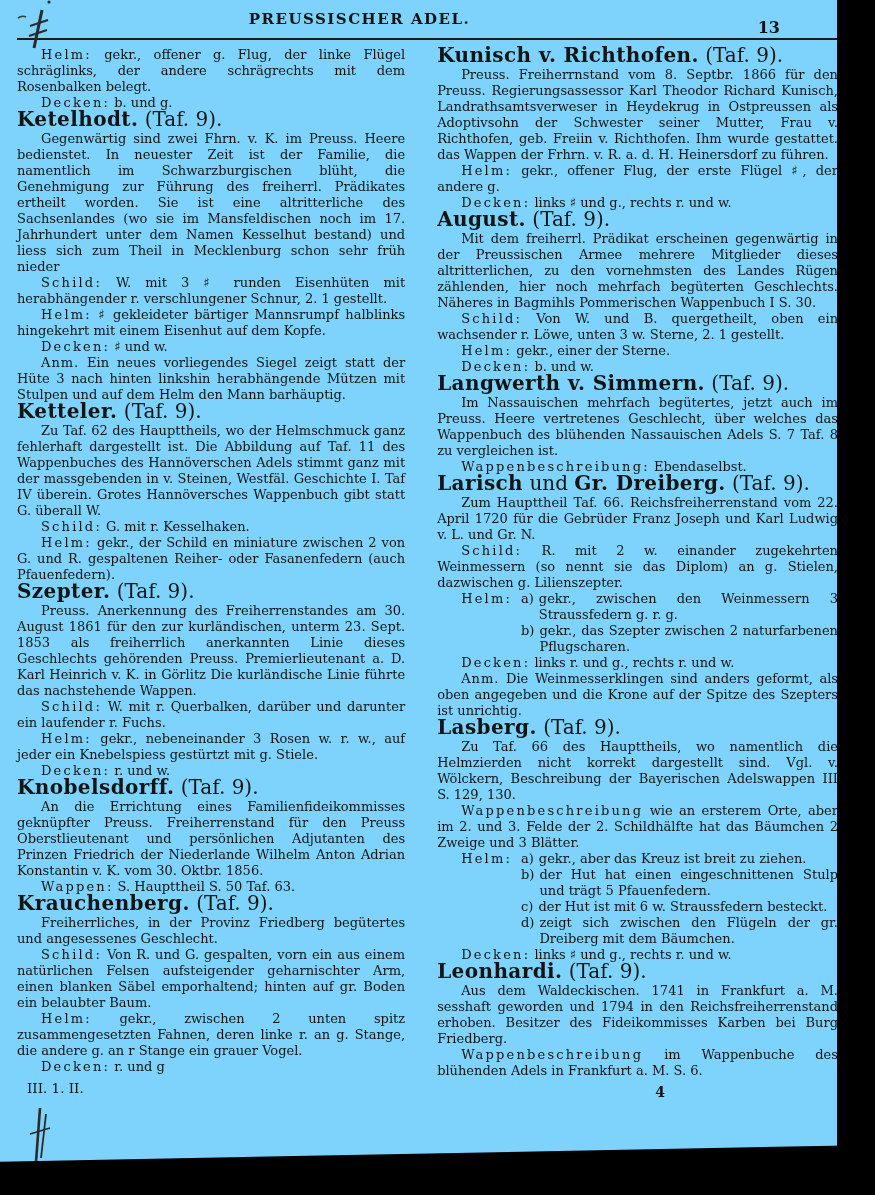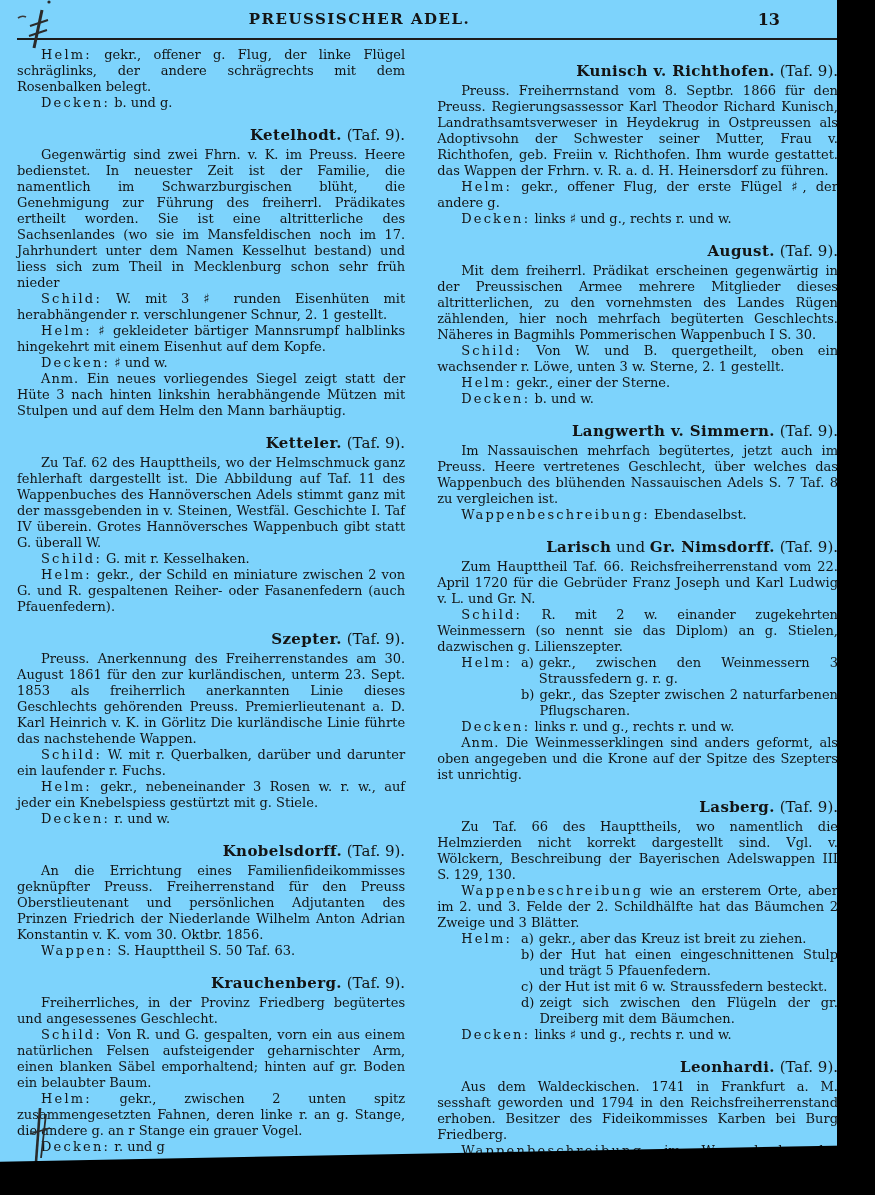--- a/index.html
+++ b/index.html
@@ -2,31 +2,31 @@
 <html><head>
 <meta charset="utf-8">
 <style>
   html,body{margin:0;padding:0;background:#000;}
   .page{position:relative;width:875px;height:1195px;background:#7dd3fc;overflow:hidden;
         font-family:"DejaVu Serif","Liberation Serif",serif;color:#141414;}
   .content{position:absolute;left:17px;top:10px;width:821px;}
   .header{position:relative;height:24px;}
   .running-title{position:absolute;left:0;right:0;text-align:center;transform:translateX(-68px);
         font-weight:bold;letter-spacing:1.5px;font-size:15px;}
-  .page-number{position:absolute;right:58px;top:0;font-weight:bold;font-size:16px;}
+  .page-number{position:absolute;right:58px;top:8px;font-weight:bold;font-size:16px;}
   .rule{border-top:2px solid #1c1c1c;margin-top:4px;}
   .columns{display:flex;gap:32px;margin-top:7px;text-align:justify;
         font-size:13px;line-height:16px;}
   .col{min-width:0;}
   .col-left{width:396px;}
   .col-right{width:409px;}
   .para{margin:0;text-indent:24px;}
   .label{letter-spacing:2.2px;}
   .label.anm{letter-spacing:1px;}
-  .heading{margin:16px 0 4px;text-align:right;text-indent:0;font-size:15px;font-weight:normal;}
+  .heading{margin:0 0 4px;text-align:left;text-indent:0;font-size:20px;font-weight:normal;}
   .heading .hb{font-weight:bold;letter-spacing:0.4px;}
   .para.list{display:flex;text-indent:0;padding-left:24px;}
   .para.list .label{flex:none;margin-right:9px;white-space:nowrap;}
   .list-body{flex:1;min-width:0;}
   .list-item{display:flex;}
   .list-item .marker{flex:none;margin-right:5px;}
   .list-item .itxt{flex:1;min-width:0;text-align:justify;}
   .sig{margin-top:5px;text-indent:0;}
   .sig-left{padding-left:10px;font-size:13.5px;}
   .sig-right{padding-left:218px;font-weight:bold;font-size:14px;}
@@ -113,21 +113,21 @@
             <p class="para"><span class="label">Schild:</span> Von W. und B. quergetheilt, oben ein wachsender r. Löwe, unten 3 w. Sterne, 2. 1 gestellt.</p>
             <p class="para"><span class="label">Helm:</span> gekr., einer der Sterne.</p>
             <p class="para"><span class="label">Decken:</span> b. und w.</p>
           </div>
           <div class="section">
             <h2 class="heading"><span class="hb">Langwerth v. Simmern.</span><span class="hr"> (Taf. 9).</span></h2>
             <p class="para">Im Nassauischen mehrfach begütertes, jetzt auch im Preuss. Heere vertretenes Geschlecht, über welches das Wappenbuch des blühenden Nassauischen Adels S. 7 Taf. 8 zu vergleichen ist.</p>
             <p class="para"><span class="label">Wappenbeschreibung:</span> Ebendaselbst.</p>
           </div>
           <div class="section">
-            <h2 class="heading"><span class="hb">Larisch</span><span class="hr"> und </span><span class="hb">Gr. Nimsdorff.</span><span class="hr"> (Taf. 9).</span></h2>
+            <h2 class="heading"><span class="hb">Larisch</span><span class="hr"> und </span><span class="hb">Gr. Dreiberg.</span><span class="hr"> (Taf. 9).</span></h2>
             <p class="para">Zum Haupttheil Taf. 66. Reichsfreiherrenstand vom 22. April 1720 für die Gebrüder Franz Joseph und Karl Ludwig v. L. und Gr. N.</p>
             <p class="para"><span class="label">Schild:</span> R. mit 2 w. einander zugekehrten Weinmessern (so nennt sie das Diplom) an g. Stielen, dazwischen g. Lilienszepter.</p>
             <div class="para list">
               <span class="label">Helm:</span>
               <div class="list-body">
                 <div class="list-item">
                   <span class="marker">a)</span>
                   <span class="itxt">gekr., zwischen den Weinmessern 3 Straussfedern g. r. g.</span>
                 </div>
                 <div class="list-item">

